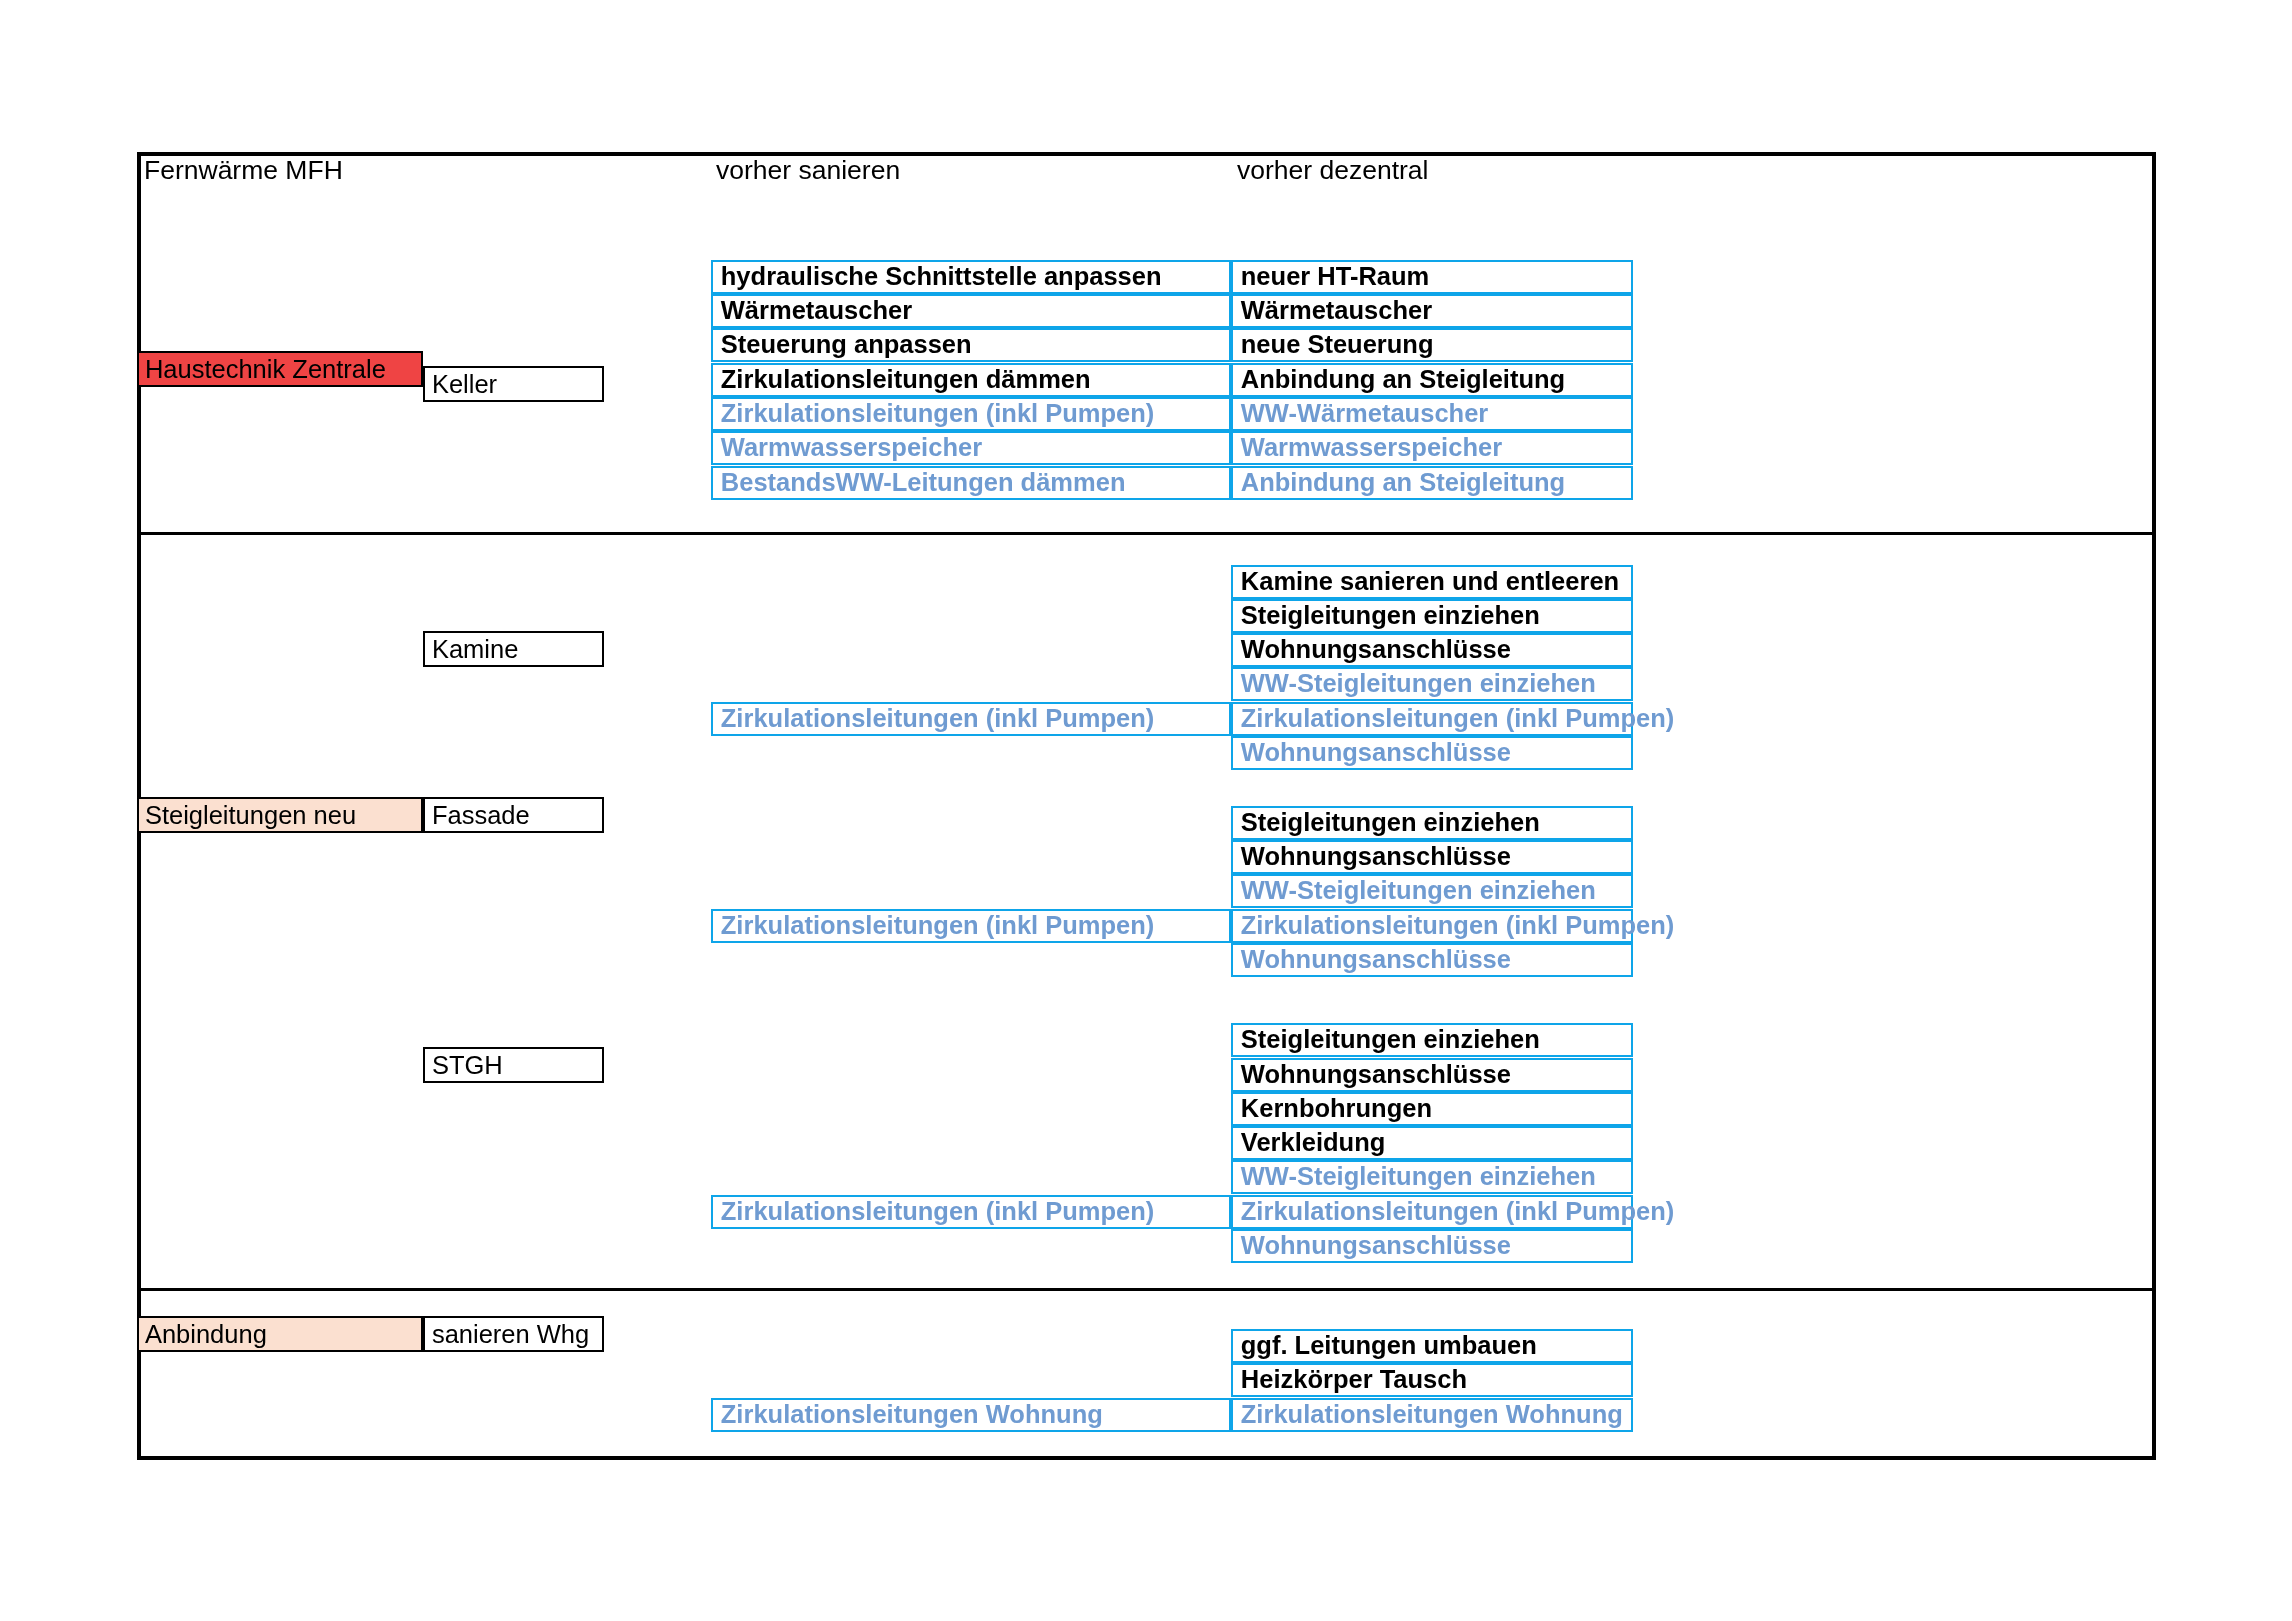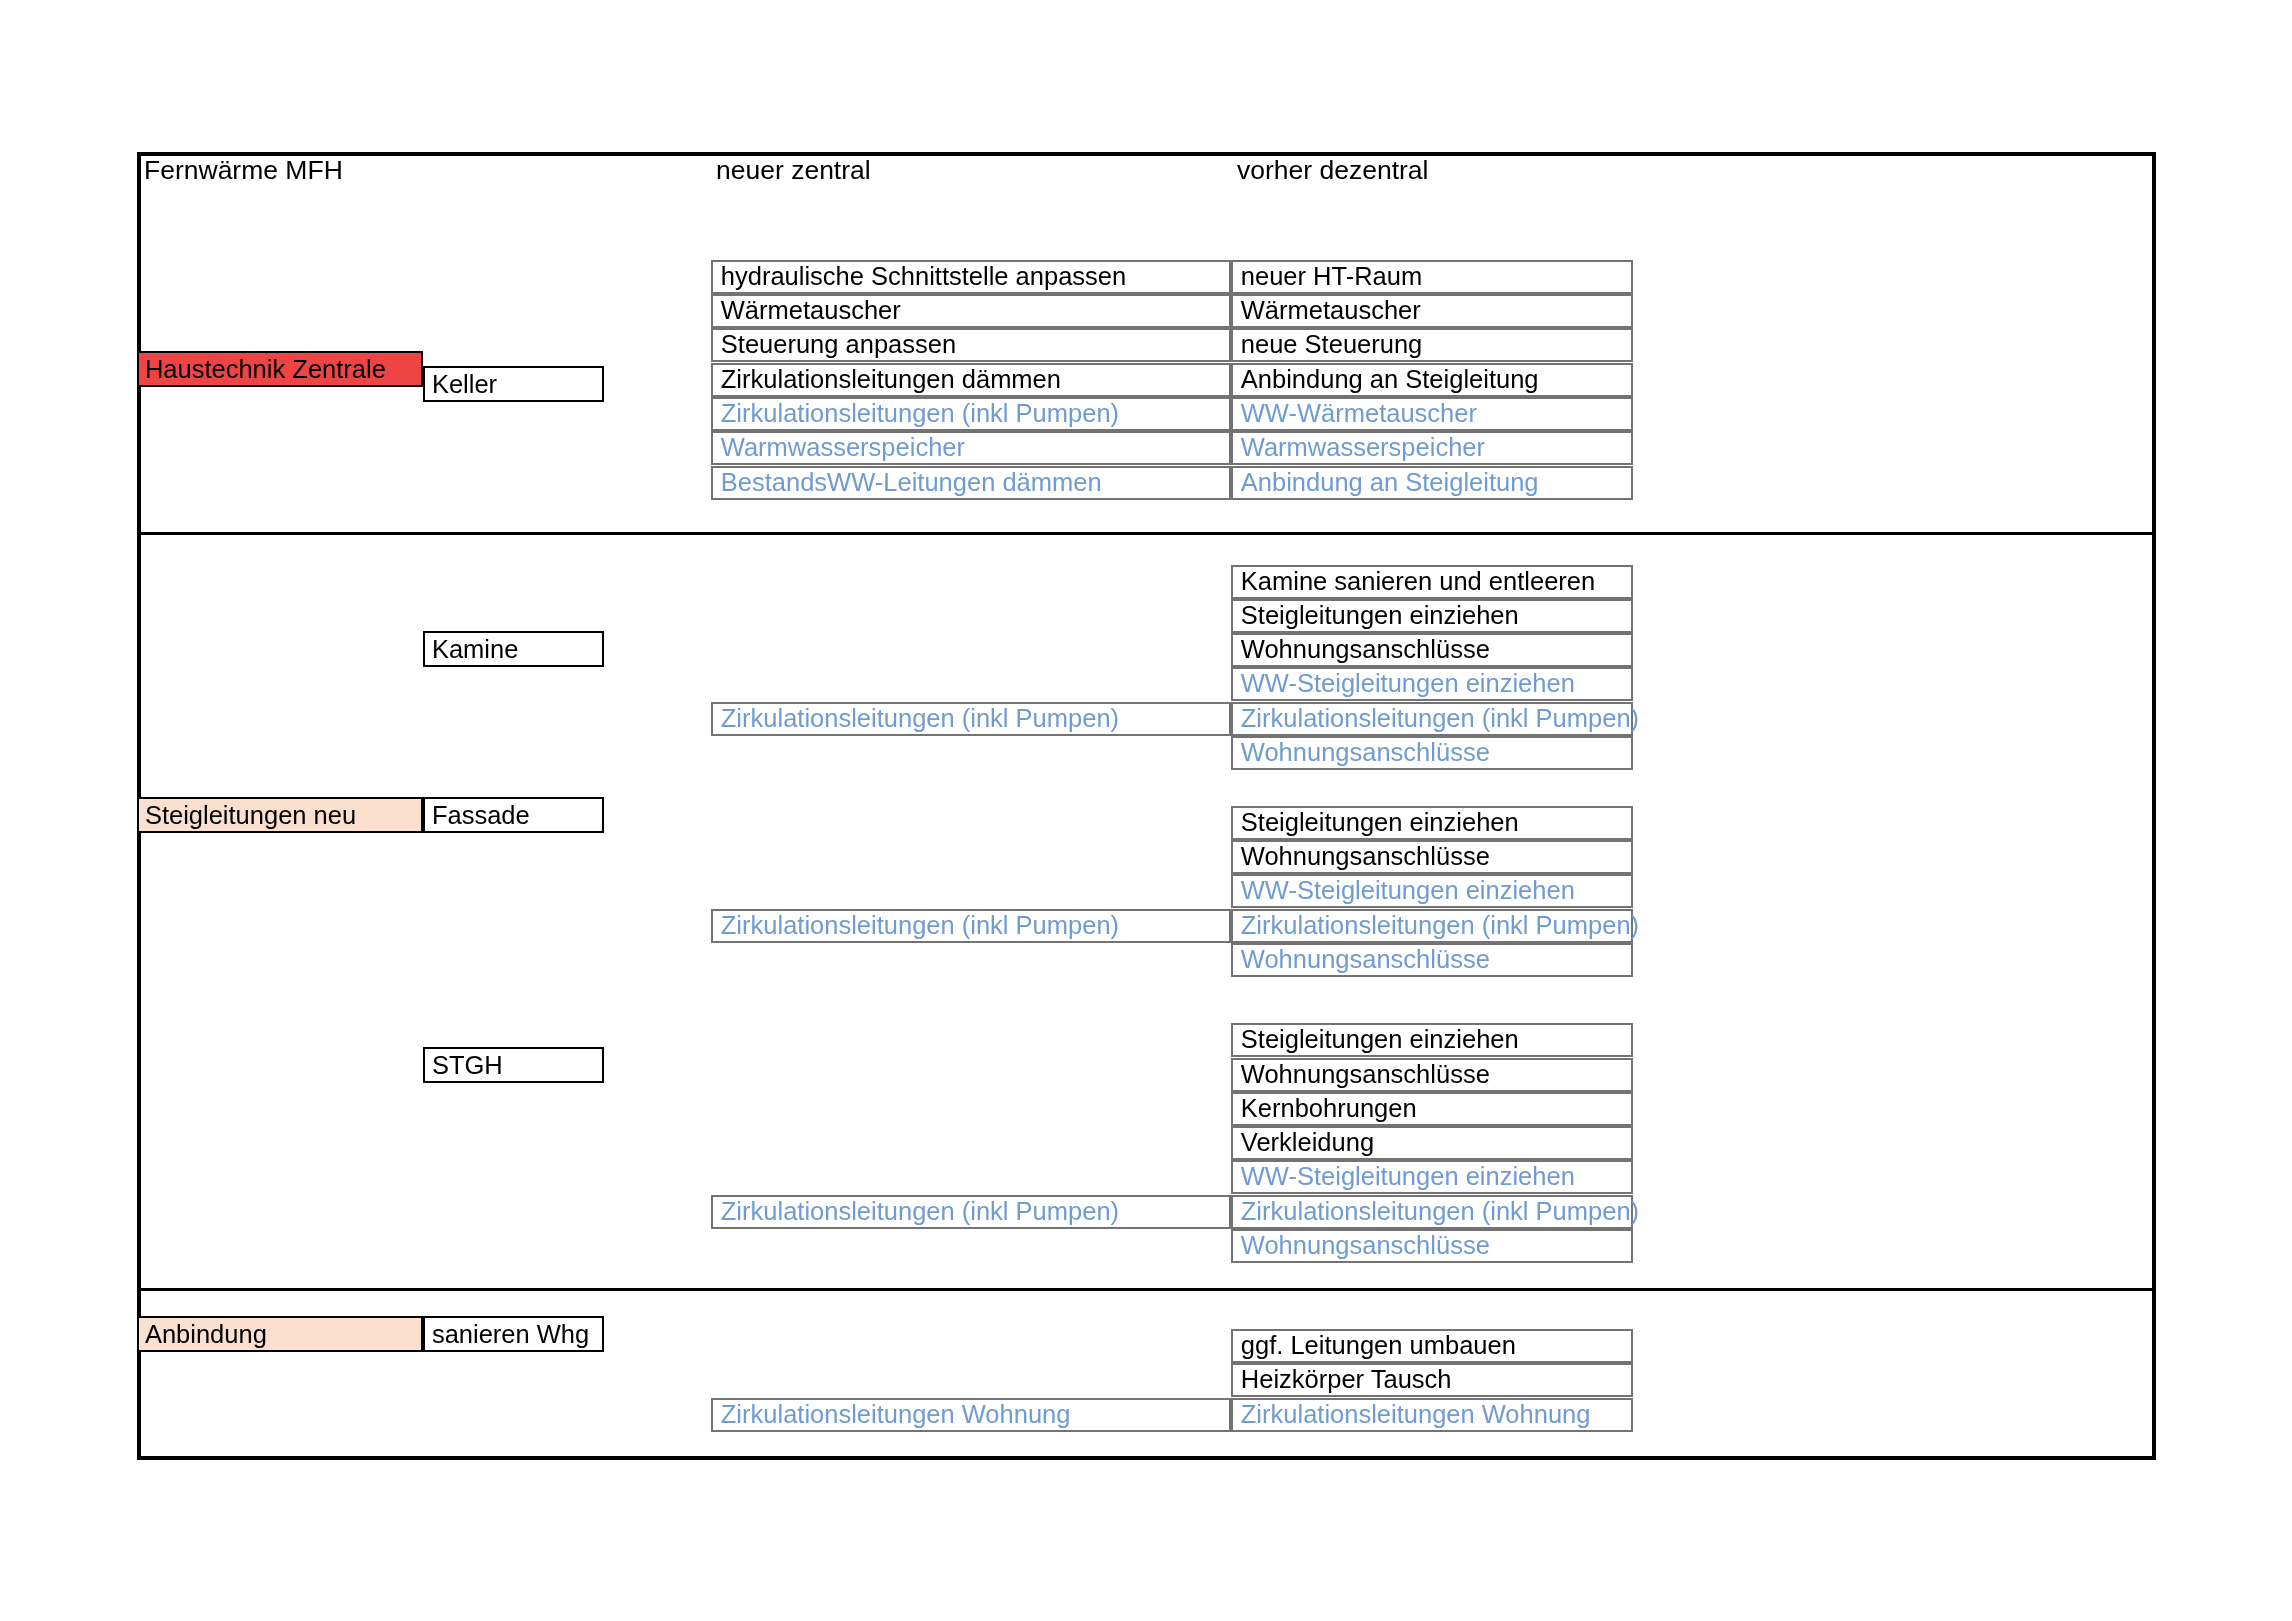--- a/index.html
+++ b/index.html
@@ -69,48 +69,49 @@
     padding-left: 6.9px;
     font-size: 25.5px;
     color: #000000;
     white-space: nowrap;
   }
 
   
   .cell {
     position: absolute;
     box-sizing: border-box;
-    border: 2px solid #737373;
+    border: 2px solid #0ea5e9;
     background: #ffffff;
     height: 34px;
     display: flex;
     align-items: center;
     padding-left: 7.8px;
     font-size: 25.5px;
     line-height: 1;
     color: #000000;
     white-space: nowrap;
+    font-weight: bold;
   }
   .cell.ww {
     color: #6f9bd1;
     text-align: center;
   }
 
   
   .col-mid  { left: 711px;  width: 520px; }
   .col-right{ left: 1231px; width: 402px; }
 </style>
 </head>
 <body>
 
 <div id="matrix-frame"></div>
 
 <div class="col-header" style="left:144px; top:157px;">Fernwärme MFH</div>
 
-<div class="col-header" style="left:716px; top:157px;">neuer zentral</div>
+<div class="col-header" style="left:716px; top:157px;">vorher sanieren</div>
 
 <div class="col-header" style="left:1237px; top:157px;">vorher dezentral</div>
 
 <div id="dynamic-layer">
     <div class="group-divider" style="top:532px;"></div>
     <div class="group-divider" style="top:1288px;"></div>
     <div class="cat-box" style="left:137px; top:351px; width:286px; background:#ef4444;">Haustechnik Zentrale</div>
     <div class="cat-box" style="left:137px; top:797px; width:286px; background:#fbe0d0;">Steigleitungen neu</div>
     <div class="cat-box" style="left:137px; top:1316px; width:286px; background:#fbe0d0;">Anbindung</div>
     <div class="sub-box" style="left:423px; top:351px; width:181px;margin-top:15px;">Keller</div>

